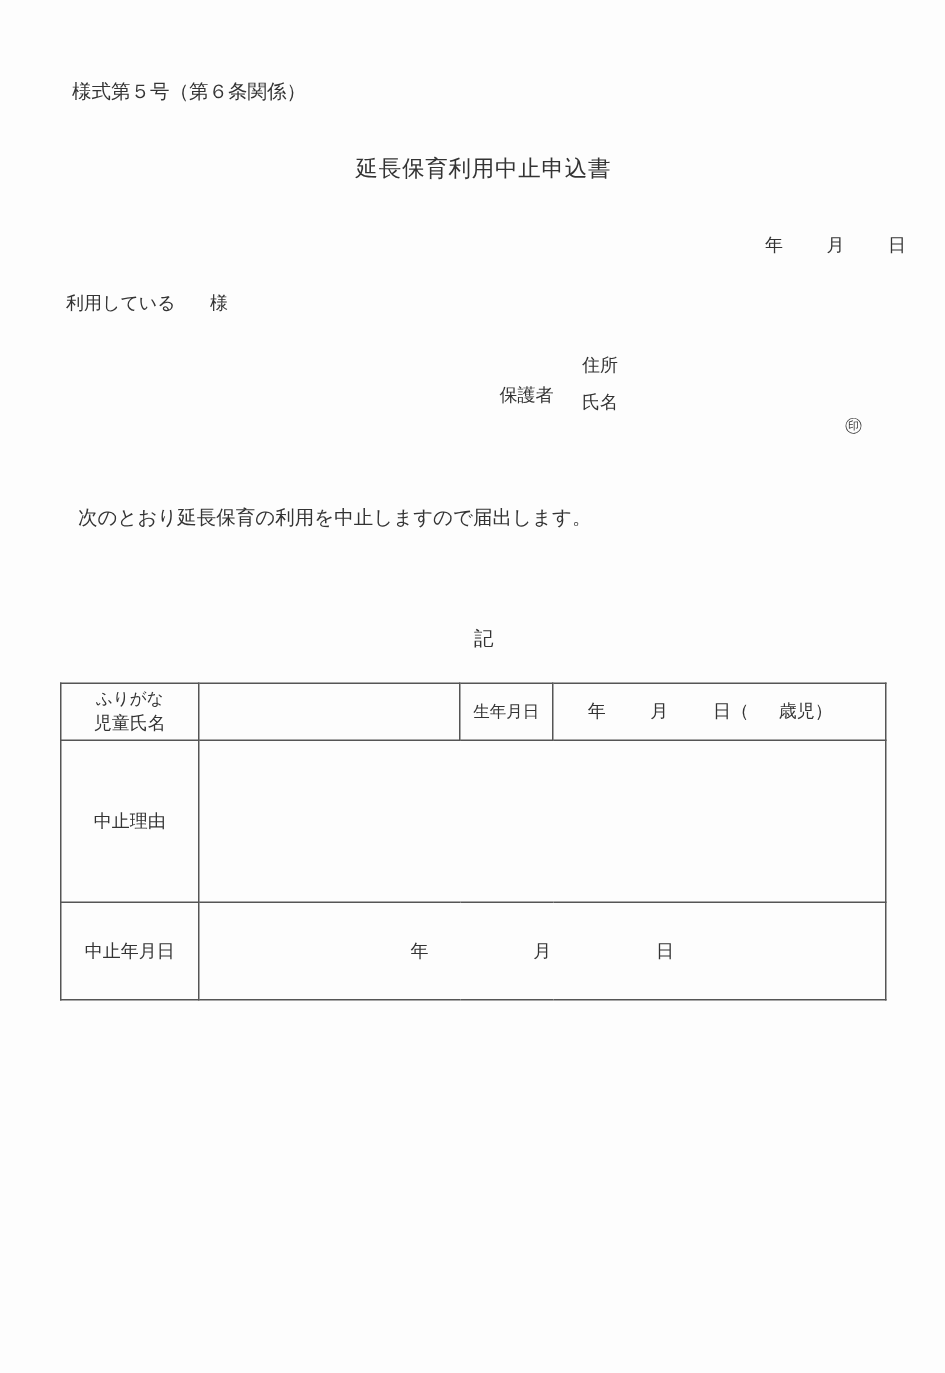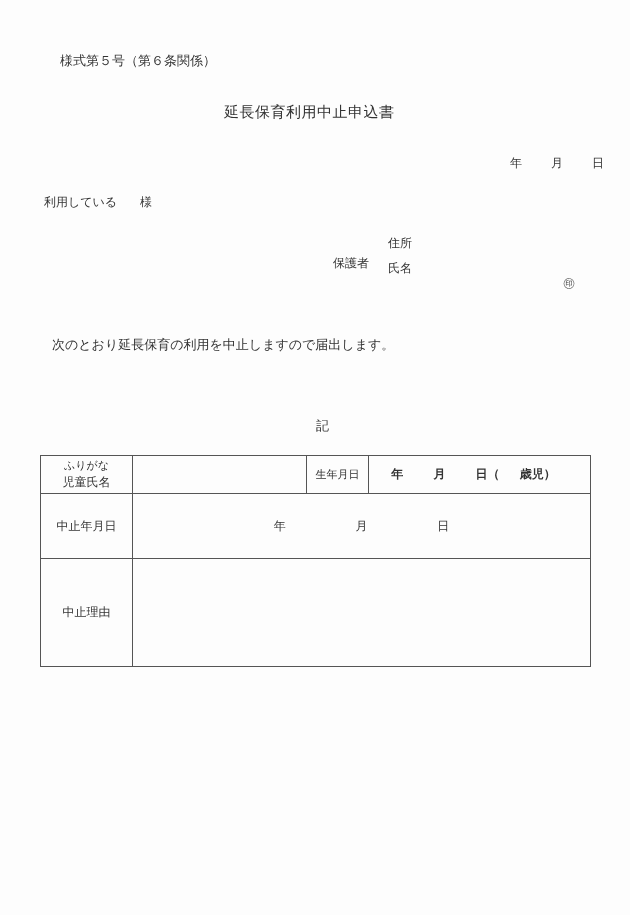--- a/index.html
+++ b/index.html
@@ -8,31 +8,31 @@
   .abs { position:absolute; white-space:nowrap; }
   .t13 { font-size:13px; }
   .t12 { font-size:12px; }
   .t11 { font-size:11px; }
   .title { font-size:15px; letter-spacing:0.5px; }
   table.form { position:absolute; left:40px; top:455px; width:551px;
     border-collapse:collapse; font-size:12px; }
   table.form td { border:1px solid #555; padding:0; text-align:center; vertical-align:middle; }
   .lbl { width:91px; line-height:1.35; }
   .bd-label { width:61px; font-size:11px; }
-  .bd-val { text-align:left; padding-right:12px !important;font-weight:bold; }
+  .bd-val { text-align:left; padding-right:12px !important; }
   .bd-val span { display:inline-block; }
   .date-row span { display:inline-block; }
   .spaced { letter-spacing:6px; }
 </style>
 </head>
 <body>
 
-<div class="abs t13" style="left:60px;top:52px;">様式第５号（第６条関係）</div>
+<div class="abs t13" style="left:48px;top:52px;">様式第５号（第６条関係）</div>
 
-<div class="abs title" style="left:224px;top:103px;">延長保育利用中止申込書</div>
+<div class="abs title" style="left:237px;top:103px;">延長保育利用中止申込書</div>
 
 <div>
   <span class="abs t12" style="left:510px;top:155px;">年</span>
   <span class="abs t12" style="left:551px;top:155px;">月</span>
   <span class="abs t12" style="left:592px;top:155px;">日</span>
 </div>
 
 <div>
   <span class="abs t12" style="left:44px;top:194px;">利用している</span>
   <span class="abs t12" style="left:140px;top:194px;">様</span>
@@ -58,26 +58,26 @@
     </td>
     <td style="width:173px;"></td>
     <td class="bd-label">生年月日</td>
     <td class="bd-val">
       <span>年</span>
       <span style="margin-left:26px;">月</span>
       <span style="margin-left:26px;">日（</span>
       <span style="margin-left:16px;">歳児）</span>
     </td>
   </tr>
+  <tr style="height:108px;">
+    <td class="lbl">中止理由</td>
+    <td colspan="3"></td>
+  </tr>
   <tr style="height:65px;">
     <td class="lbl">中止年月日</td>
     <td colspan="3" class="date-row">
       <span>年</span>
       <span style="margin-left:66px;">月</span>
       <span style="margin-left:66px;">日</span>
     </td>
   </tr>
-  <tr style="height:108px;">
-    <td class="lbl">中止理由</td>
-    <td colspan="3"></td>
-  </tr>
 </tbody>
   </table>
 
 </body></html>

